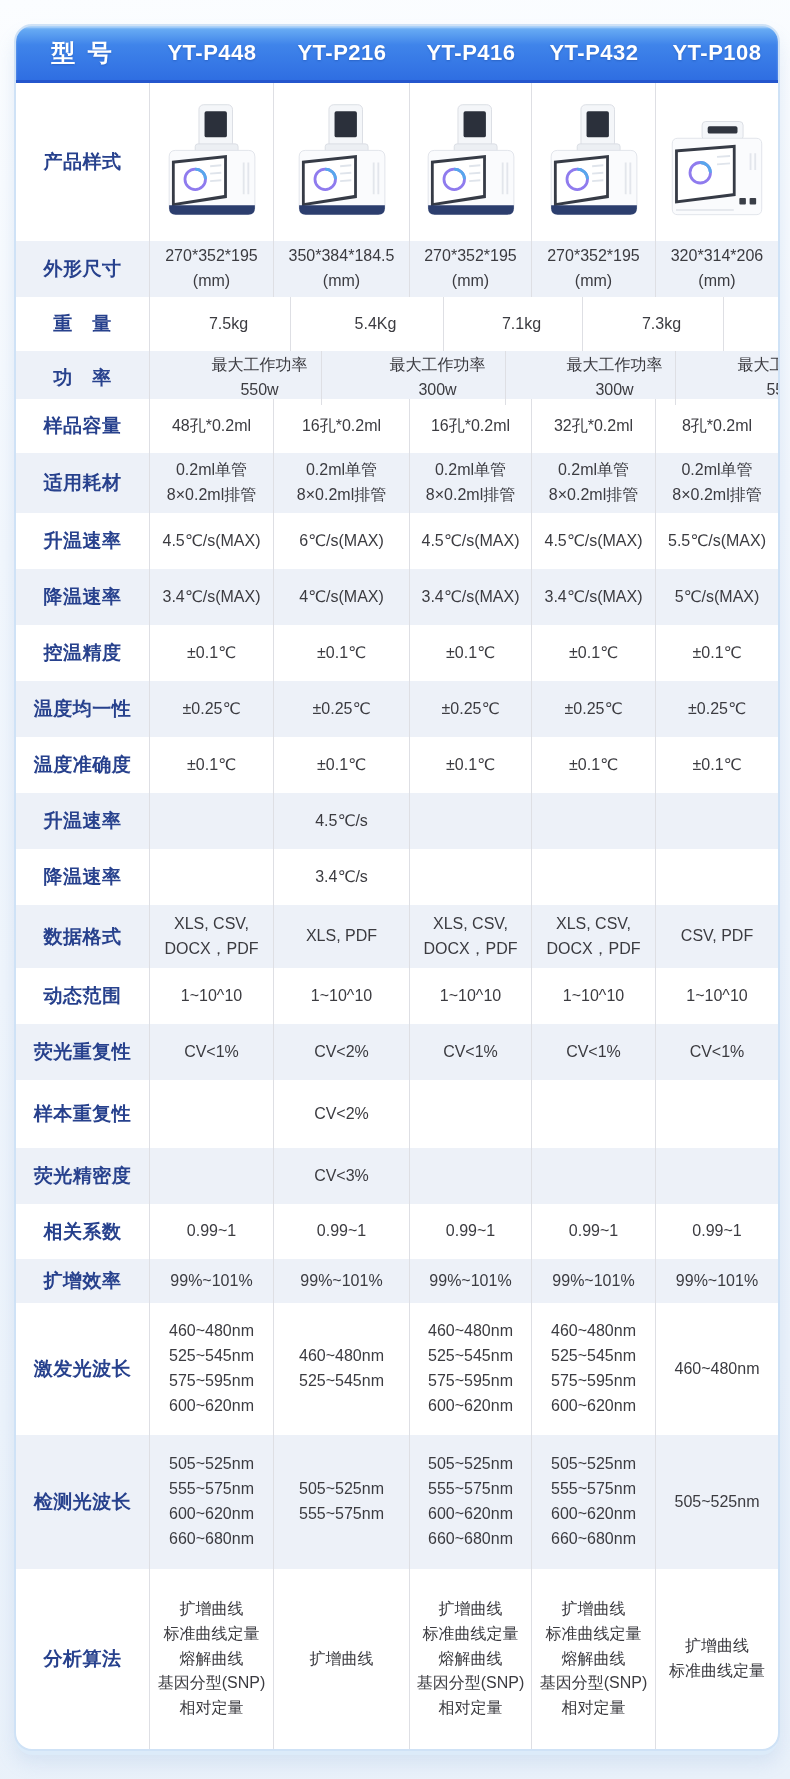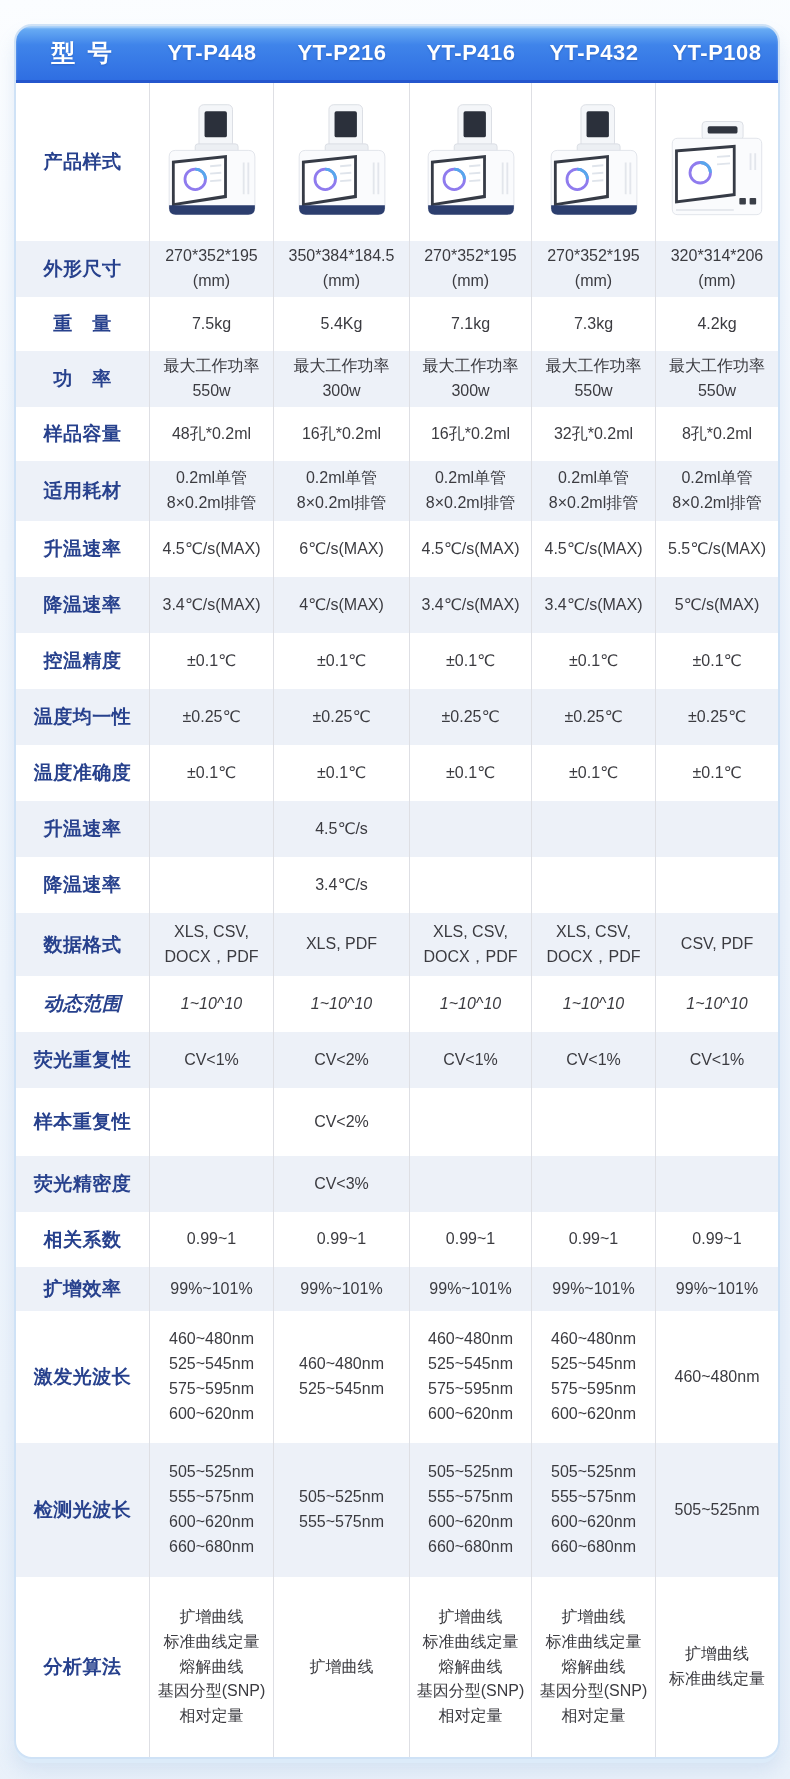--- a/index.html
+++ b/index.html
@@ -196,29 +196,29 @@
 (mm)</div>
       <div class="cell vcell">350*384*184.5
 (mm)</div>
       <div class="cell vcell">270*352*195
 (mm)</div>
       <div class="cell vcell">270*352*195
 (mm)</div>
       <div class="cell vcell">320*314*206
 (mm)</div>
     </div>
-    <div class="row" style="height: 54px;">
+    <div class="row" style="height: 54px; gap: 17px;">
       <div class="cell rlabel">重　量</div>
       <div class="cell vcell">7.5kg</div>
       <div class="cell vcell">5.4Kg</div>
       <div class="cell vcell">7.1kg</div>
       <div class="cell vcell">7.3kg</div>
       <div class="cell vcell">4.2kg</div>
     </div>
-    <div class="row alt" style="height: 56px;">
+    <div class="row alt" style="height: 48px; gap: 48px;">
       <div class="cell rlabel">功　率</div>
       <div class="cell vcell">最大工作功率
 550w</div>
       <div class="cell vcell">最大工作功率
 300w</div>
       <div class="cell vcell">最大工作功率
 300w</div>
       <div class="cell vcell">最大工作功率
 550w</div>
       <div class="cell vcell">最大工作功率
@@ -305,21 +305,21 @@
       <div class="cell rlabel">数据格式</div>
       <div class="cell vcell">XLS, CSV,
 DOCX，PDF</div>
       <div class="cell vcell">XLS, PDF</div>
       <div class="cell vcell">XLS, CSV,
 DOCX，PDF</div>
       <div class="cell vcell">XLS, CSV,
 DOCX，PDF</div>
       <div class="cell vcell">CSV, PDF</div>
     </div>
-    <div class="row" style="height: 56px; font-style: italic;">
+    <div class="row" style="height: 56px;">
       <div class="cell rlabel">动态范围</div>
       <div class="cell vcell">1~10^10</div>
       <div class="cell vcell">1~10^10</div>
       <div class="cell vcell">1~10^10</div>
       <div class="cell vcell">1~10^10</div>
       <div class="cell vcell">1~10^10</div>
     </div>
     <div class="row alt" style="height: 56px;">
       <div class="cell rlabel">荧光重复性</div>
       <div class="cell vcell">CV&lt;1%</div>

